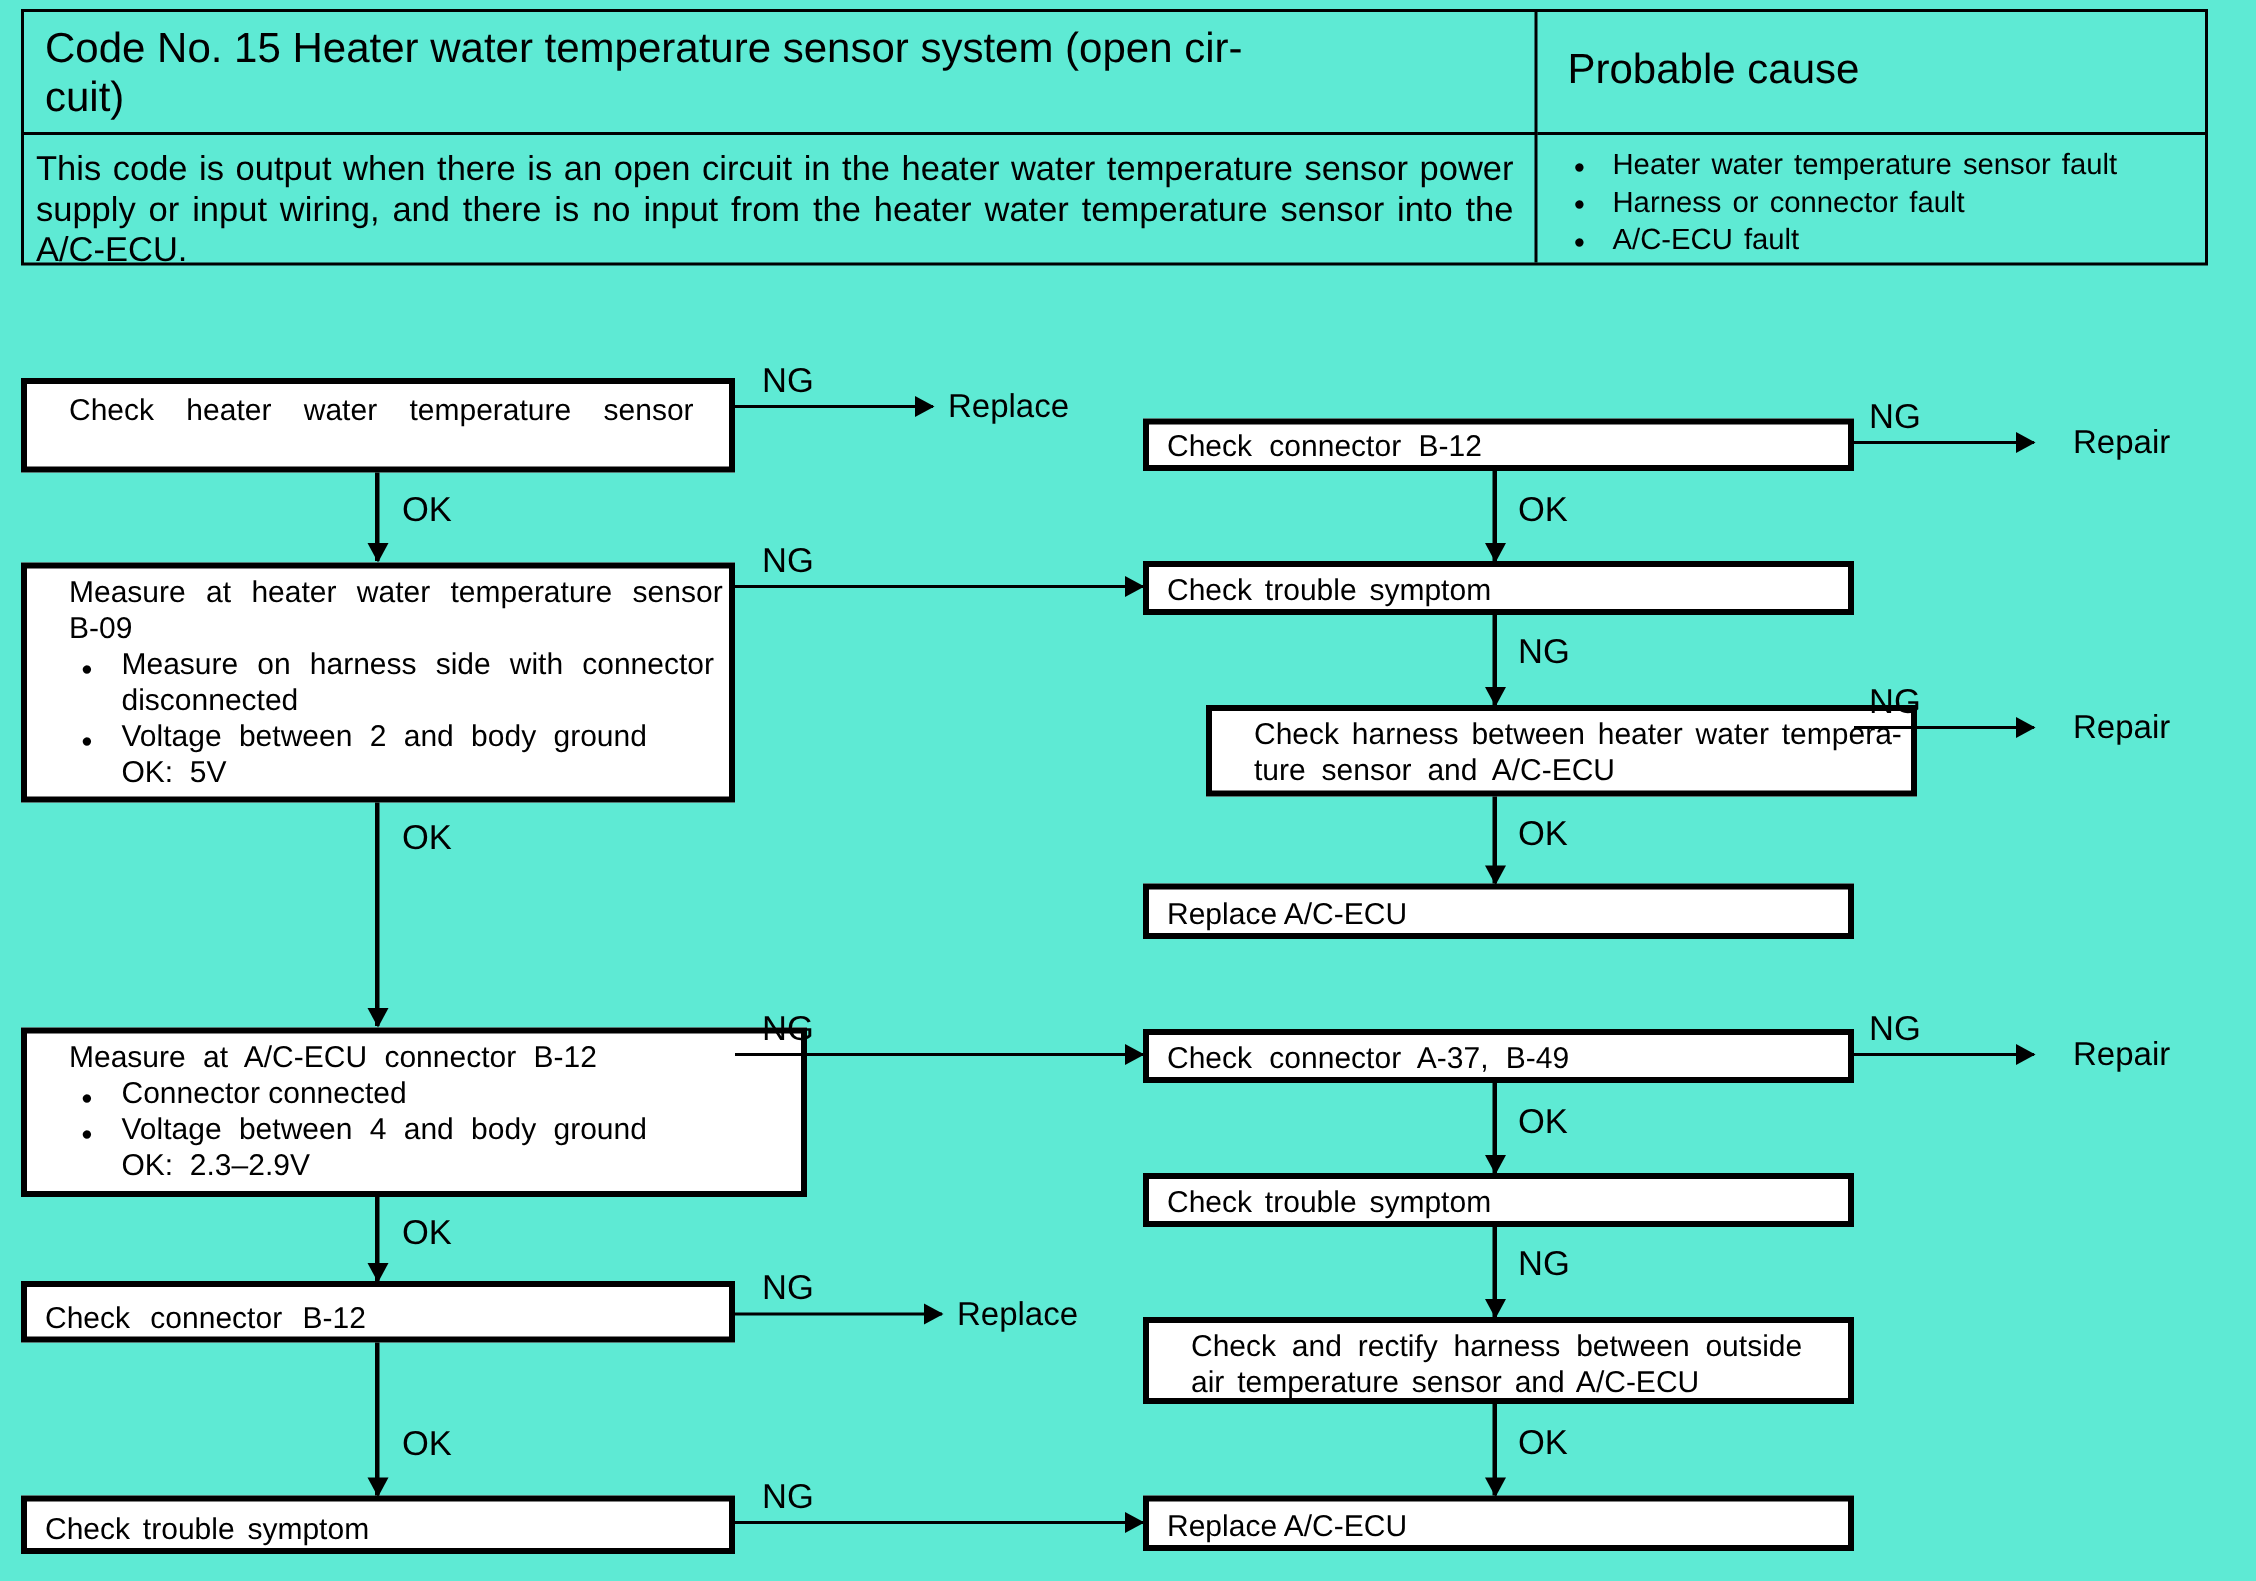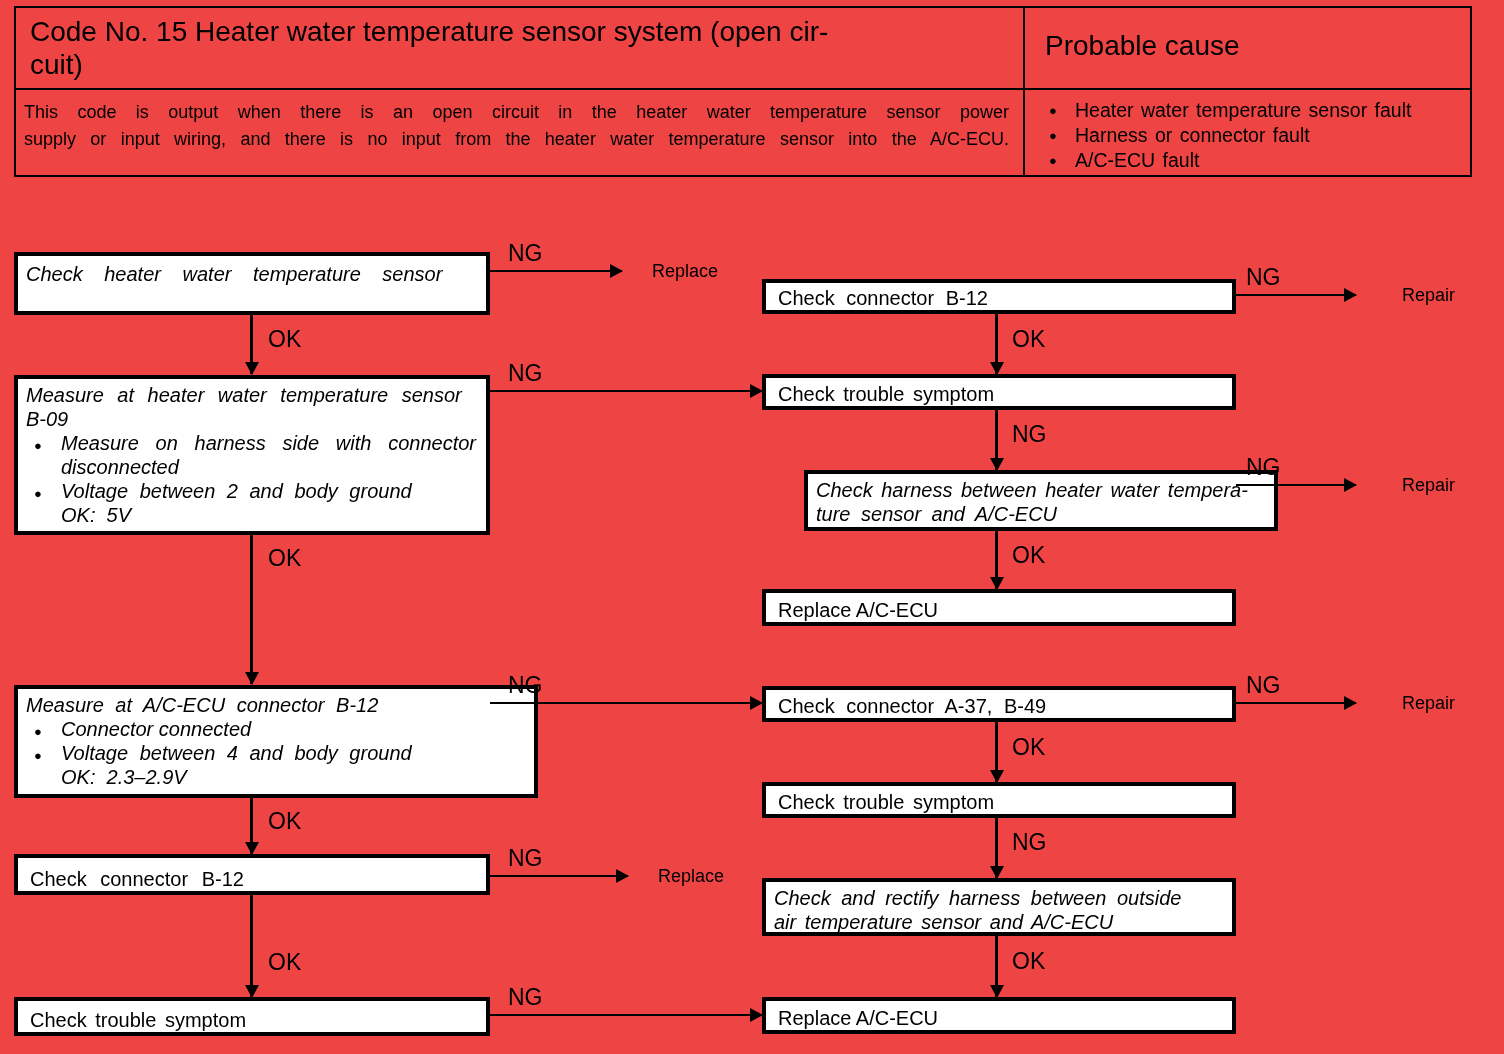--- a/index.html
+++ b/index.html
@@ -1,43 +1,43 @@
 <!DOCTYPE html>
 <html><head>
 <meta charset="utf-8">
 <style>
   html,body{margin:0;padding:0;background:#ffffff;}
   .canvas{
-    position:relative;width:1504px;height:1054px;background:#ef4444;
+    position:relative;width:1504px;height:1054px;background:#5eead4;
     font-family:"Liberation Sans","DejaVu Sans",sans-serif;color:#000;
     overflow:hidden;
   }
   
   .hdr{
     position:absolute;left:14px;top:6px;width:1458px;height:171px;
     border:2px solid #000;display:grid;
     grid-template-columns:1009px 1fr;grid-template-rows:82px 1fr;
     box-sizing:border-box;
   }
   .hcell{box-sizing:border-box;overflow:hidden;}
   .hc-title{border-right:2px solid #000;border-bottom:2px solid #000;
     font-size:28px;line-height:33px;padding:7px 10px 0 14px;}
   .hc-cause-title{border-bottom:2px solid #000;font-size:28px;padding:22px 0 0 20px;}
-  .hc-desc{border-right:2px solid #000;font-size:18px;line-height:27px;padding:9px 14px 0 8px;}
+  .hc-desc{border-right:2px solid #000;font-size:23px;line-height:27px;padding:9px 14px 0 8px;}
   .jline{text-align:justify;text-align-last:justify;}
   .hc-causes{padding:8px 6px 0 0;font-size:19.5px;line-height:25px;}
   .cause-line{position:relative;padding-left:50px;word-spacing:2px;}
   .cause-line .bullet{position:absolute;left:24px;top:0;font-size:13px;}
   
   .fbox{
     position:absolute;border:4px solid #000;background:#fff;box-sizing:border-box;
     font-size:20px;line-height:24px;
   }
   .fbox.center{display:flex;align-items:flex-end;padding-left:12px;}
-  .fbox.pad{padding:4px 10px 0 8px;font-style:italic;}
+  .fbox.pad{padding:4px 10px 0 28px;}
   .fbox .line{white-space:nowrap;}
   .bullet-line{position:relative;padding-left:35px;text-align:justify;}
   .bullet-line .bullet{position:absolute;left:8px;top:3px;font-size:13px;}
   .val-line{padding-left:35px;white-space:nowrap;}
   .ws3{word-spacing:3px;} .ws5{word-spacing:5px;} .ws6{word-spacing:6px;}
   .ws8{word-spacing:8px;} .ws16{word-spacing:16px;}
   
   .varrow{position:absolute;width:3px;background:#000;}
   .varrow::after{
     content:'';position:absolute;bottom:-1px;left:50%;margin-left:-7px;
@@ -45,21 +45,21 @@
     border-top:13px solid #000;
   }
   .harrow{position:absolute;height:2px;background:#000;}
   .harrow::after{
     content:'';position:absolute;right:-1px;top:50%;margin-top:-7px;
     border-top:7px solid transparent;border-bottom:7px solid transparent;
     border-left:13px solid #000;
   }
   
   .lbl{position:absolute;font-size:23px;line-height:26px;}
-  .term{position:absolute;font-size:18px;line-height:26px;margin-left:20px;}
+  .term{position:absolute;font-size:22px;line-height:26px;}
 </style>
 </head>
 <body>
 
 <div class="canvas">
 
   <div class="hdr">
     <div class="hcell hc-title">
       <div>Code No. 15 Heater water temperature sensor system (open cir-</div>
       <div>cuit)</div>

